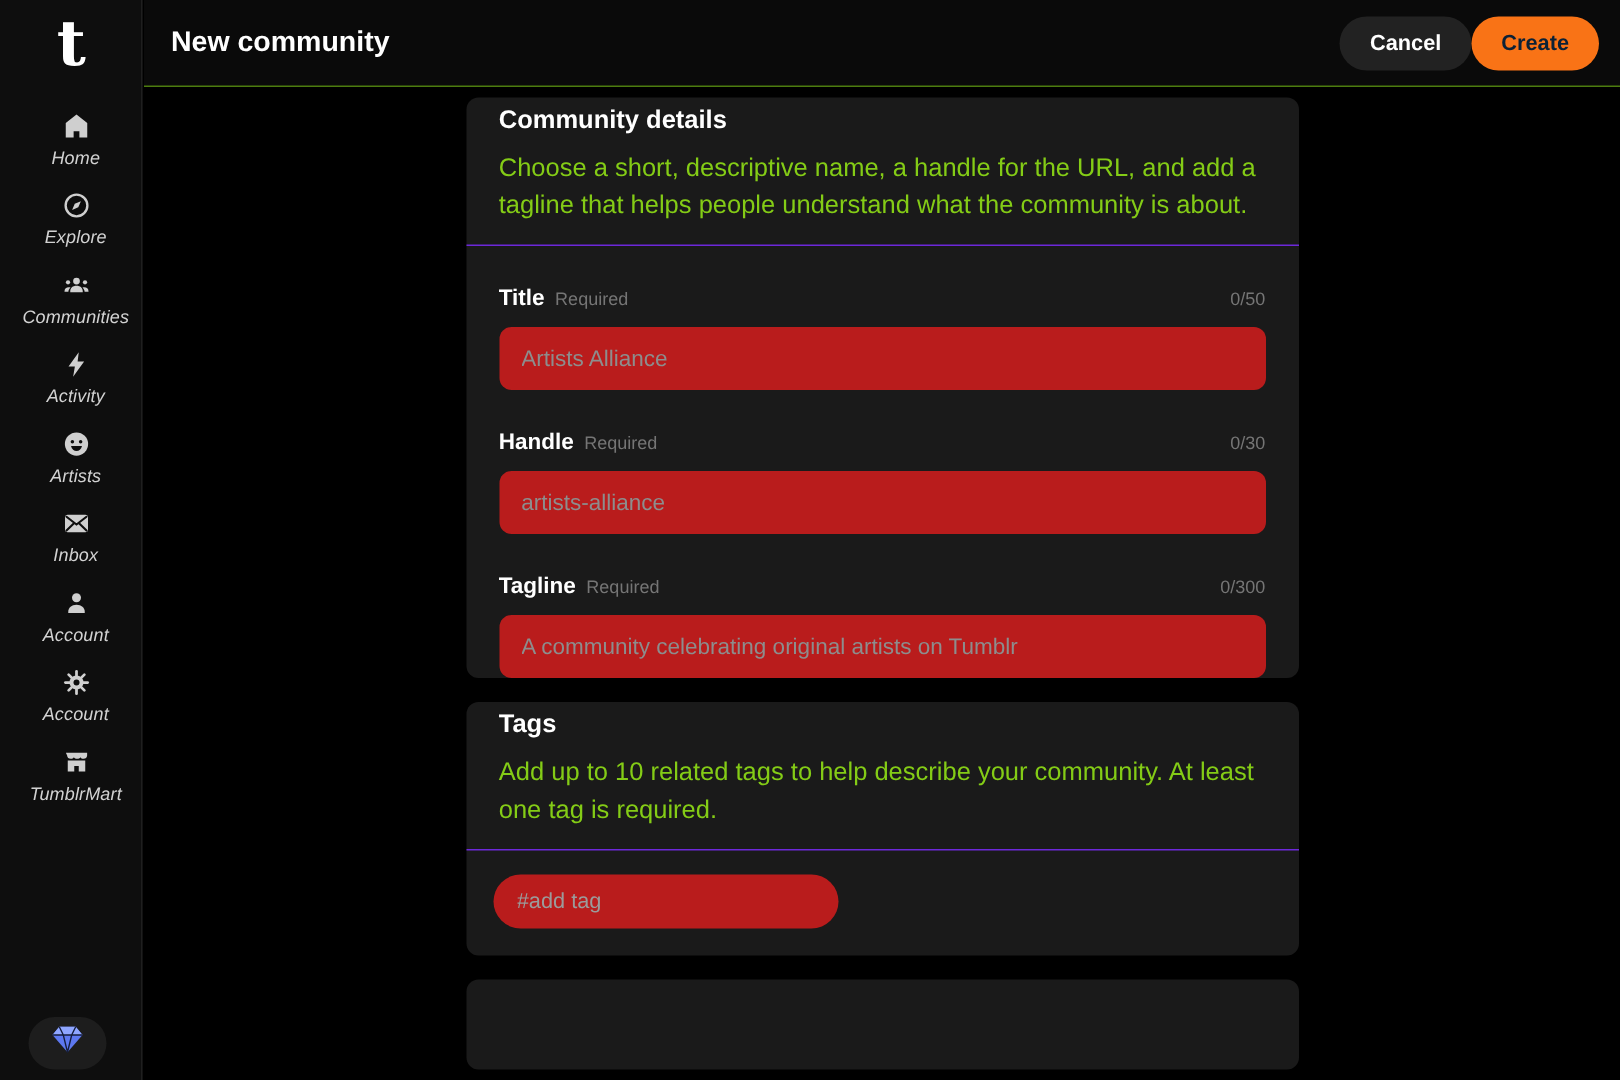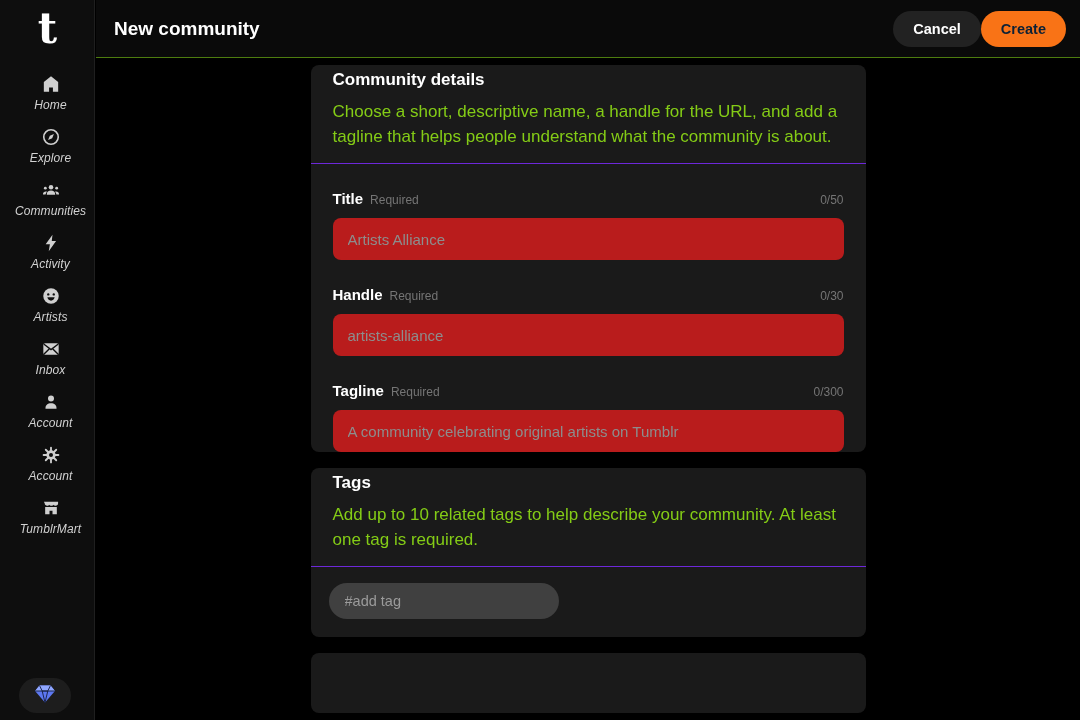--- a/index.html
+++ b/index.html
@@ -50,21 +50,21 @@
   .field-label-row { display:flex; align-items:baseline; margin-bottom:11px; }
   .field-label { color:#fff; font-size:15px; font-weight:bold; }
   .field-required { color:#757575; font-size:12px; margin-left:7px; }
   .field-counter { margin-left:auto; color:#757575; font-size:12px; }
   .field-input { width:100%; height:42px; background:#b91c1c; border:none;
                  border-radius:8px; padding:0 15px; color:#e6e6e6; font-size:15px;
                  font-family:"Liberation Sans", sans-serif; outline:none; }
   .field-input::placeholder { color:#8d8d8d; opacity:1; }
 
   .tags-input-wrap { padding:16px 18px 18px; }
-  .tag-input { width:230px; height:36px; background:#404040; border:none;
+  .tag-input { width:230px; height:36px; background:#b91c1c; border:none;
                border-radius:18px; padding:0 16px; color:#dadada; font-size:14.5px;
                font-family:"Liberation Sans", sans-serif; outline:none; }
   .tag-input::placeholder { color:#9b9b9b; opacity:1; }
 
   .card-peek { height:60px; }
 </style>
 </head>
 <body>
 
 <div class="sidebar">

